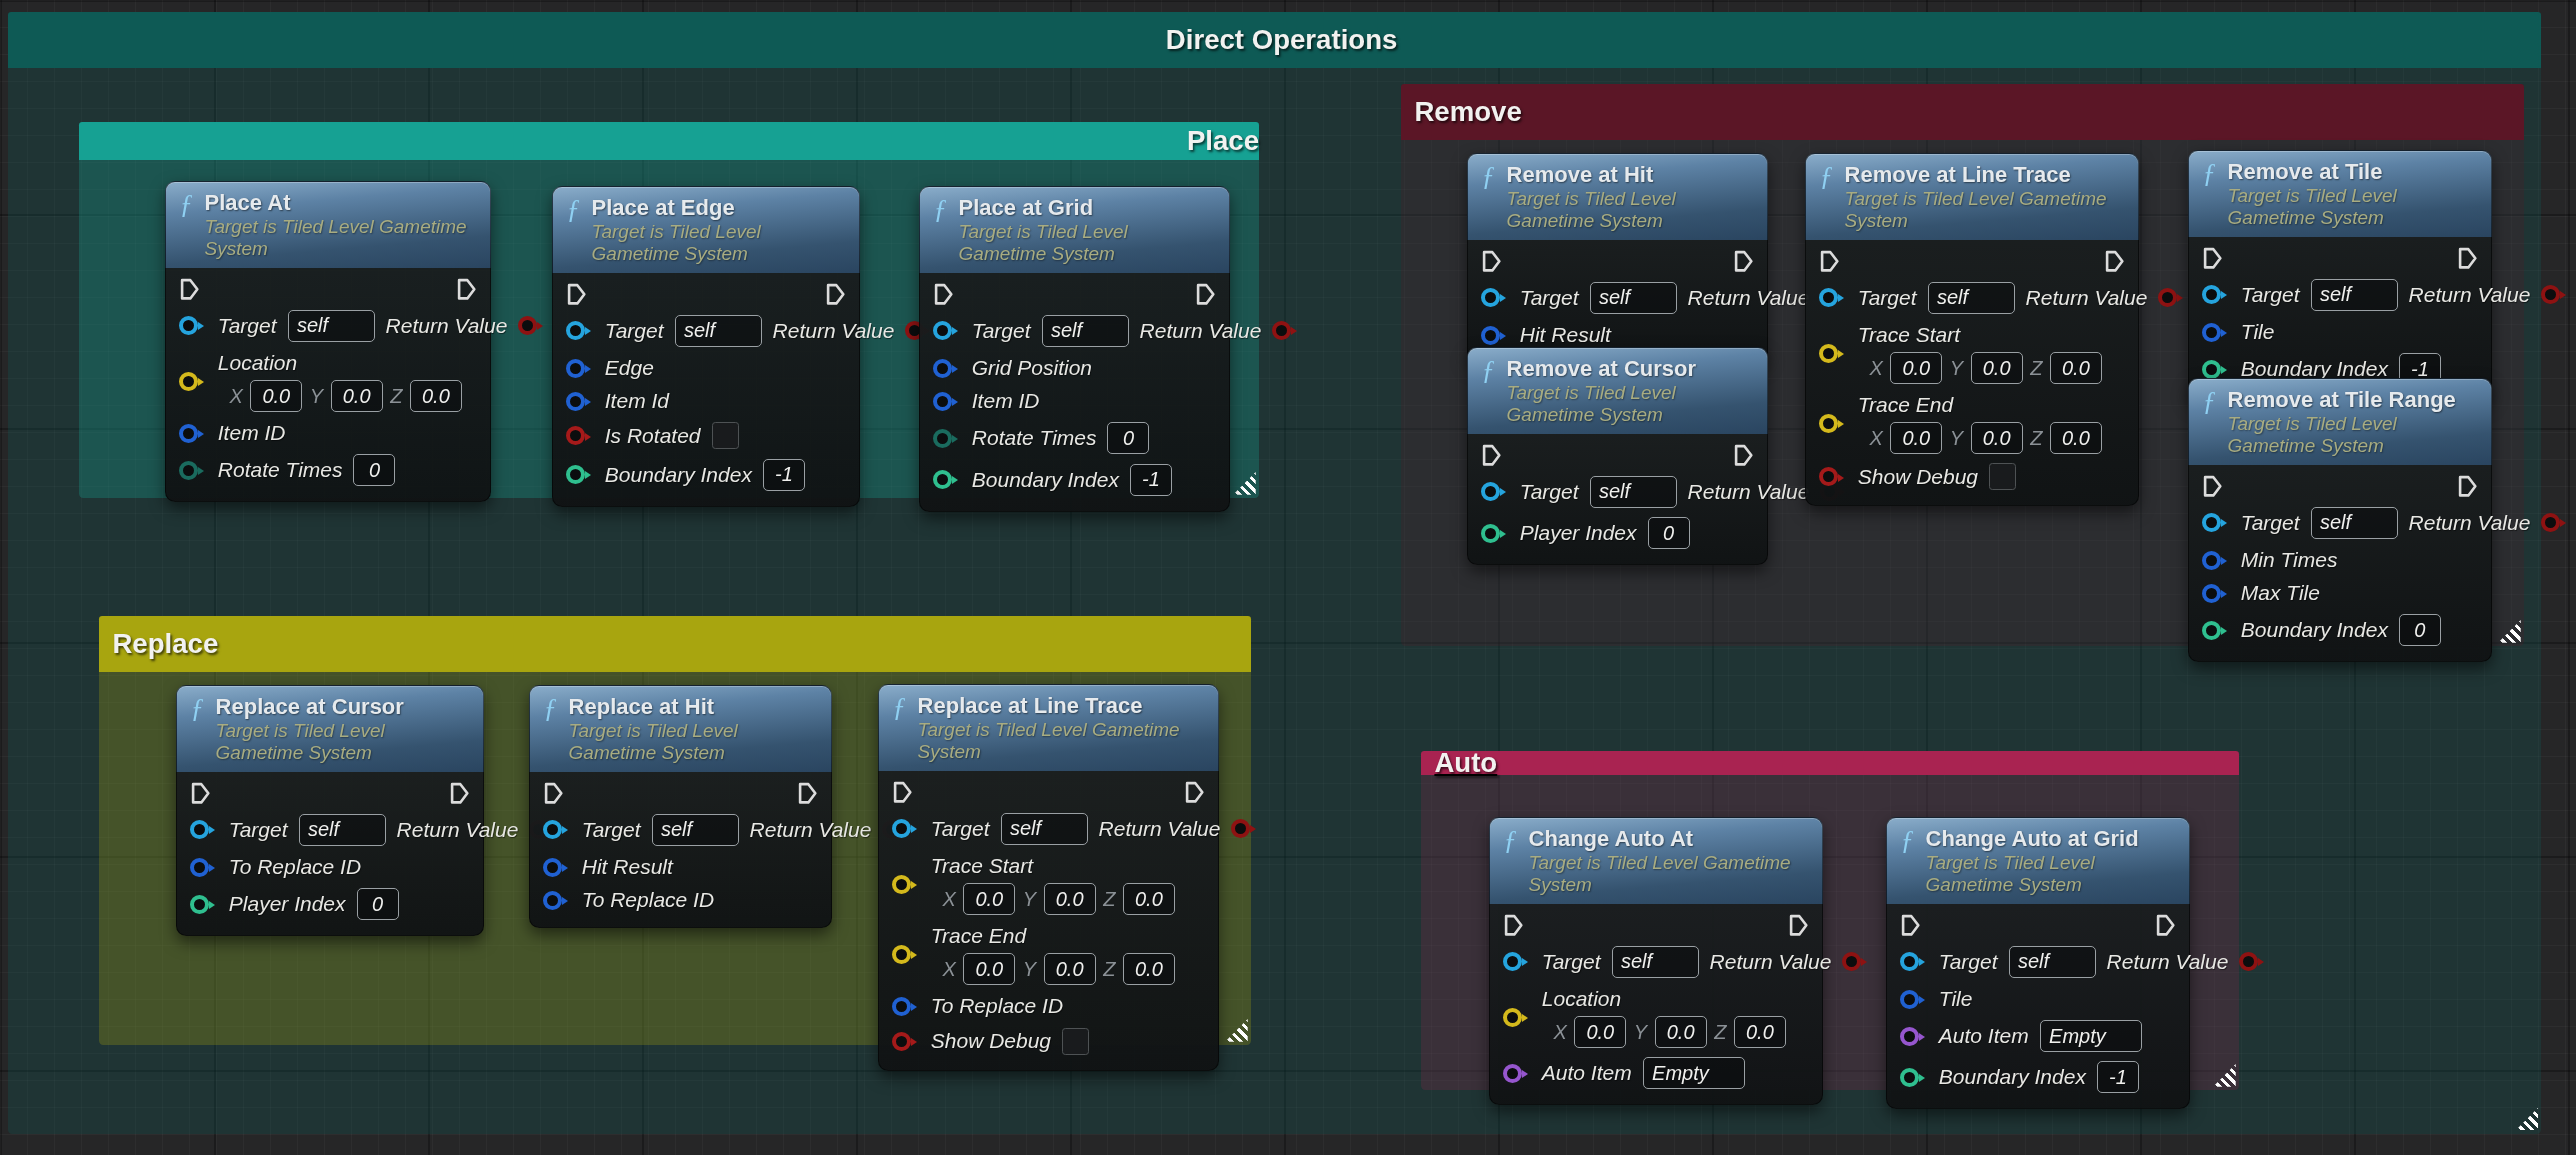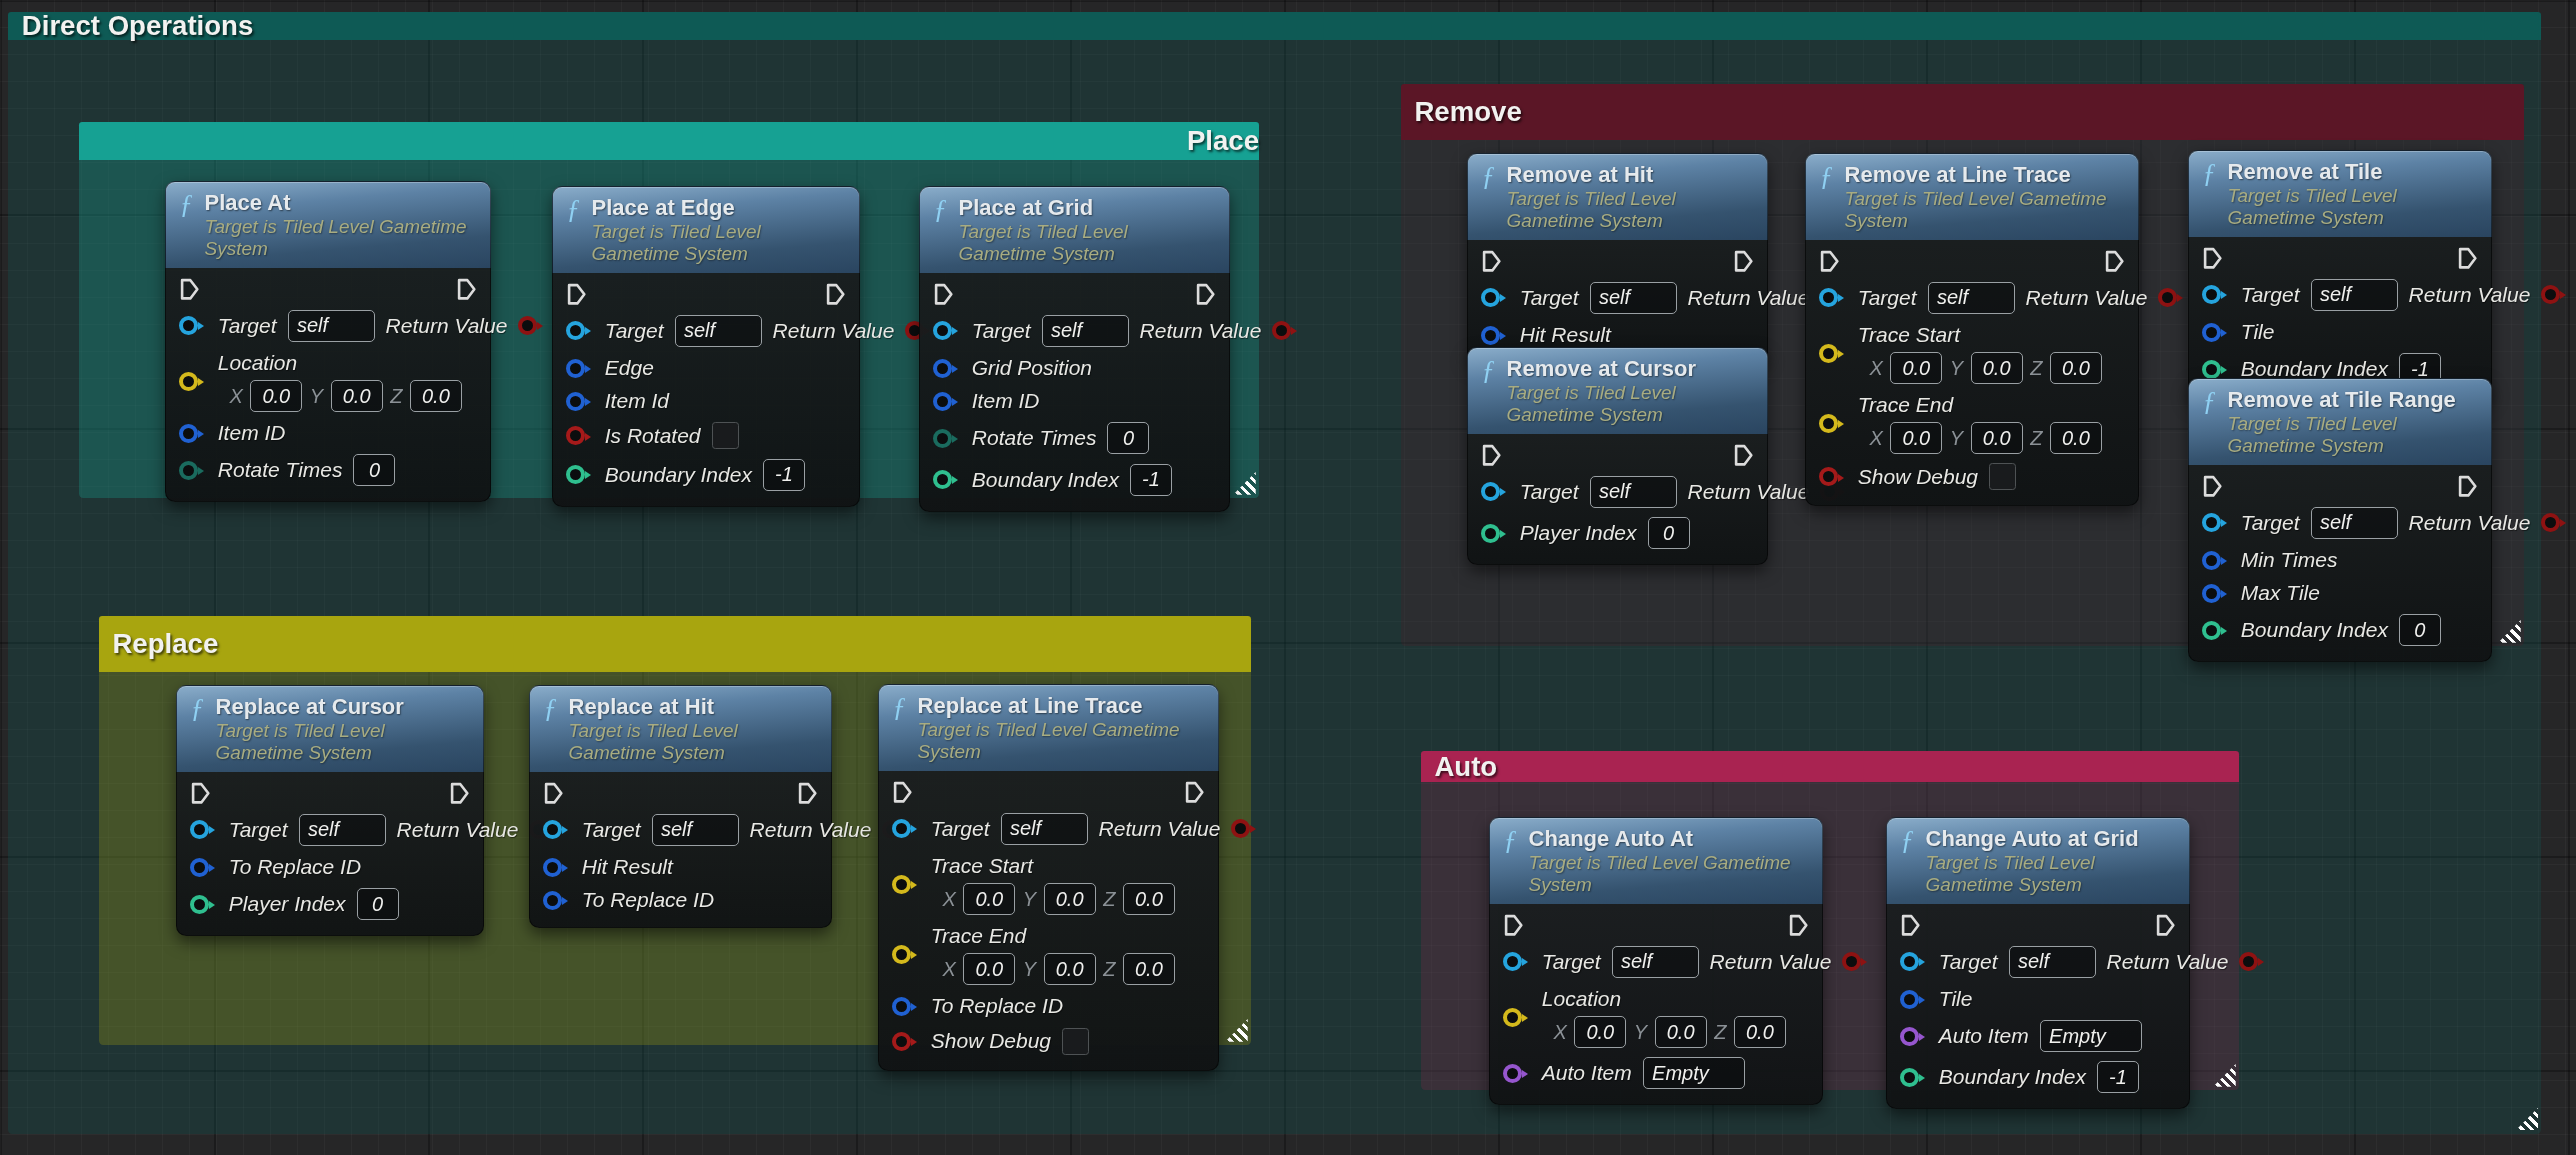--- a/index.html
+++ b/index.html
@@ -20,29 +20,29 @@
     position:absolute;left:0;top:0;right:0;height:40px;border-radius:3.3px 3.3px 0 0;
     display:flex;align-items:center;padding-left:13.4px;box-sizing:border-box;
   }
   .comment-title{font-size:27.6px;font-weight:bold;color:#f2f2f0;text-shadow:1.7px 1.7px 2.5px rgba(0,0,0,.65);}
   .resize-handle{
     position:absolute;right:3.3px;bottom:3.3px;width:22.6px;height:22.6px;
     clip-path:polygon(100% 0,100% 100%,0 100%);
     background:repeating-linear-gradient(45deg,transparent 0 3.3px,#fff 3.3px 6.7px);
   }
   #c-direct{left:8.4px;top:11.7px;width:2533px;height:1122px;background:rgba(14,90,85,.28);}
-  #c-direct .comment-header{background:#0E5A55;height:28px;}
+  #c-direct .comment-header{background:#0E5A55;height:56px;justify-content:center;}
   #c-place{left:79px;top:122px;width:1180px;height:376px;background:rgba(22,161,147,.30);}
   #c-place .comment-header{background:#16A193;height:38px;justify-content:flex-end;}
   #c-replace{left:99px;top:616px;width:1152px;height:429px;background:rgba(168,165,15,.28);}
   #c-replace .comment-header{background:#A8A50F;height:56px;}
   #c-remove{left:1401px;top:84px;width:1123px;height:562px;background:rgba(91,22,38,.22);}
   #c-remove .comment-header{background:#5B1626;height:56px;}
   #c-auto{left:1421px;top:751px;width:818px;height:339px;background:rgba(169,35,81,.20);}
-  #c-auto .comment-header{background:#A92351;height:31px;}
+  #c-auto .comment-header{background:#A92351;height:24px;text-decoration:underline;}
   
   .n{position:absolute;border-radius:11.7px;box-shadow:0 6.7px 15px rgba(0,0,0,.5);}
   .nh{
     display:flex;align-items:flex-start;gap:11.7px;padding:6.7px 13.4px 8.4px;
     border-radius:10px 10px 0 0;border:1.7px solid rgba(0,0,0,.55);border-bottom:none;
     background:linear-gradient(175deg,#8aadca 0%,#5d82a5 28%,#35536f 72%,#2a4560 100%);
     box-shadow:inset 0 0.8px 0 rgba(255,255,255,.35);
   }
   .fn{font-size:27px;font-style:italic;font-family:"Liberation Serif",serif;color:#8fd0f2;line-height:28px;margin-top:1.7px;}
   .nt{font-size:22px;font-weight:bold;color:#e6eaed;line-height:27px;text-shadow:0.8px 0.8px 1.7px rgba(0,0,0,.5);}

